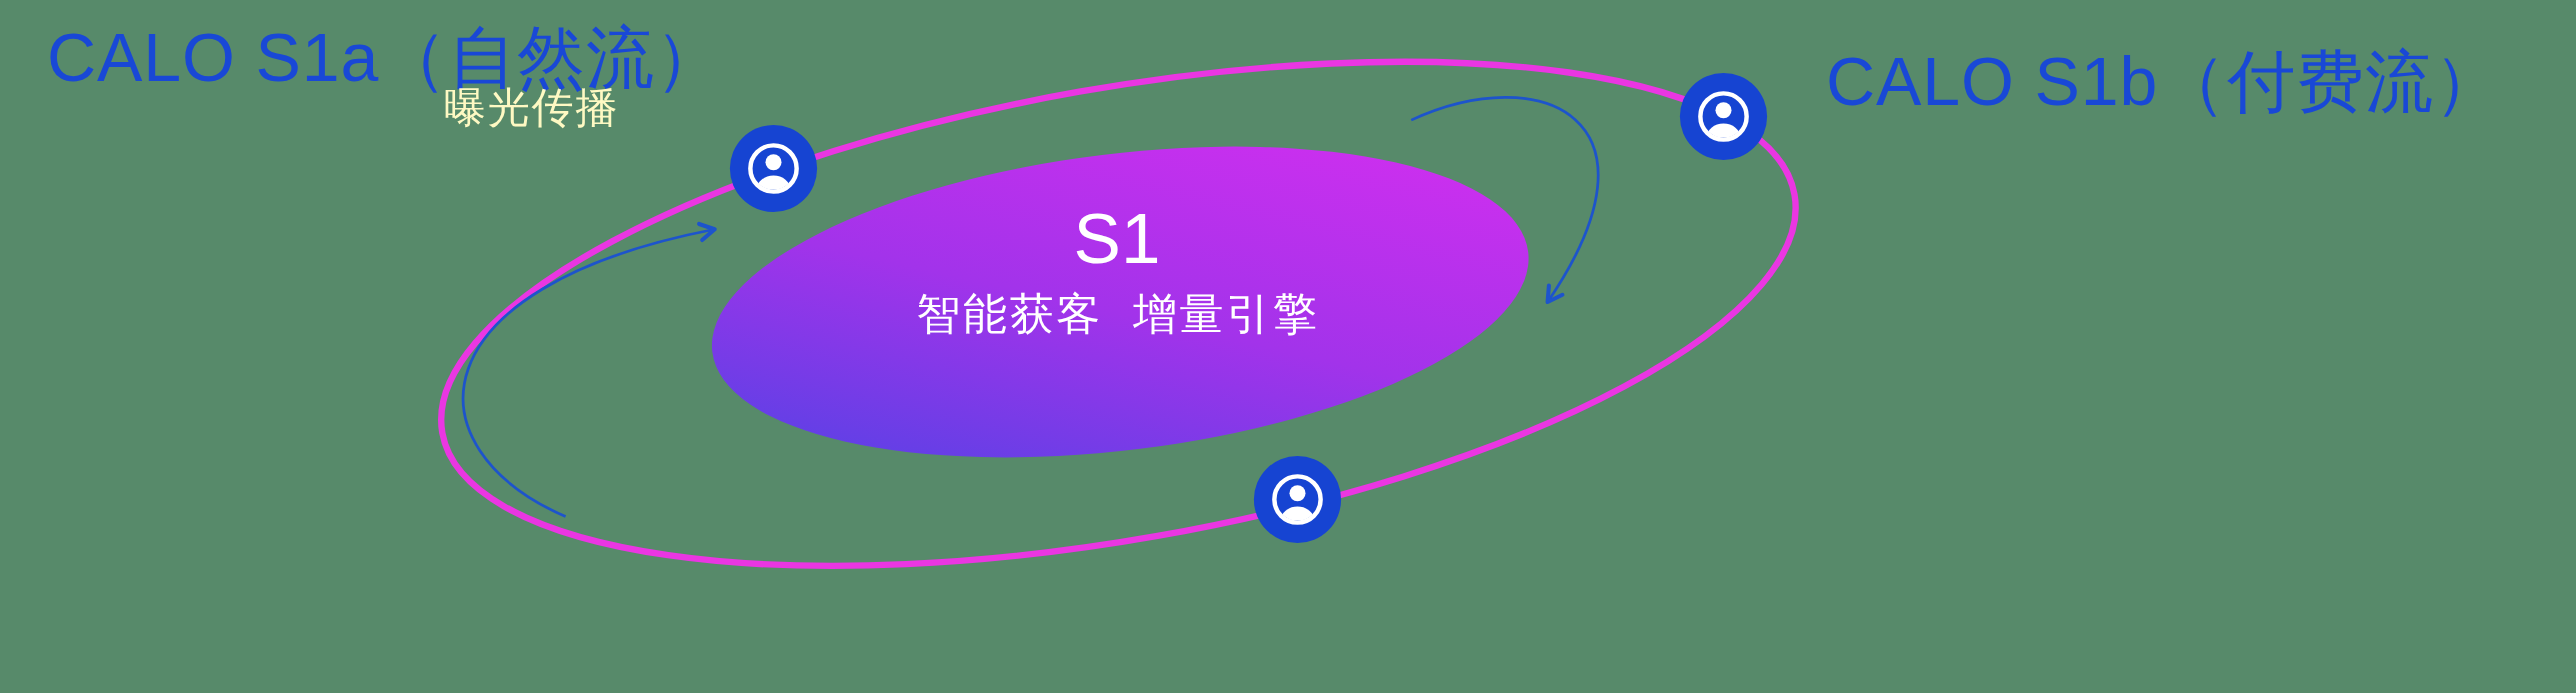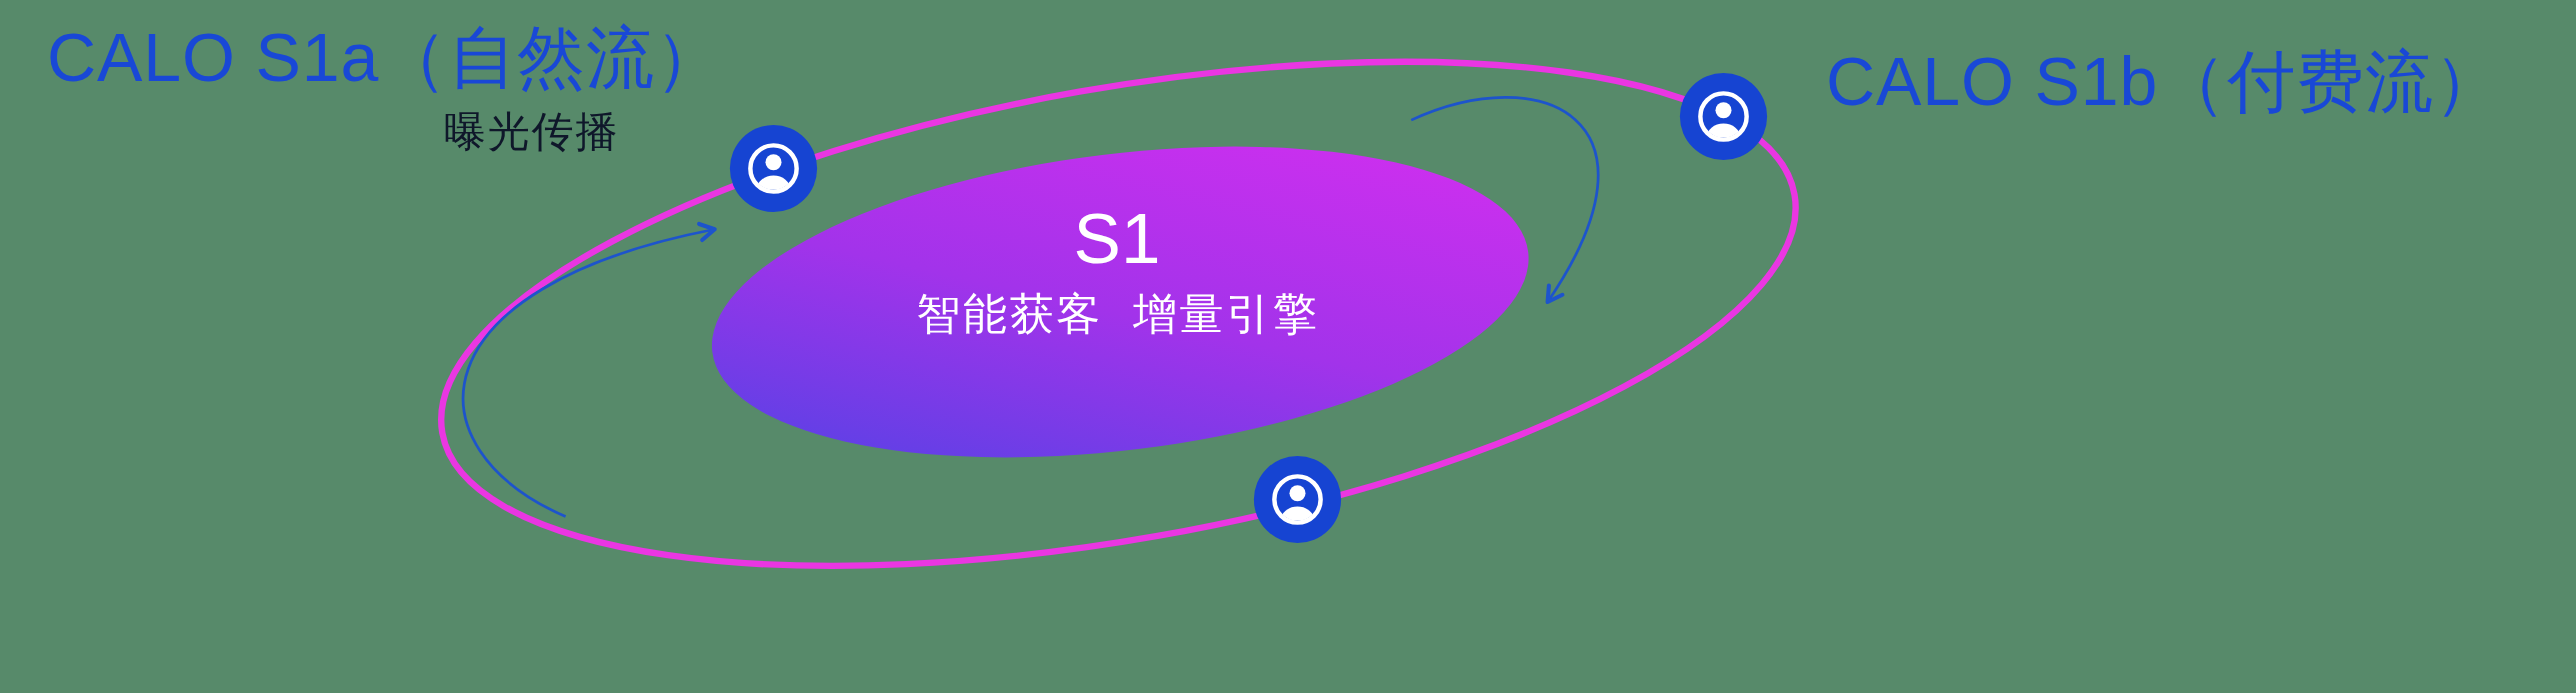--- a/index.html
+++ b/index.html
@@ -26,25 +26,24 @@
     white-space: pre;
     line-height: 1.1;
   }
   .label.blue {
     color: #1948d6;
     font-size: 68px;
     font-weight: 500;
     letter-spacing: 0.9px;
   }
   .label.white {
-    color: #0f172a;
+    color: #fef9c3;
     font-size: 42px;
     font-weight: 400;
     letter-spacing: 1.8px;
-    margin-top: 24px;
   }
   .center-title {
     position: absolute;
     left: 1117px;
     top: 238px;
     transform: translate(-50%, -50%);
     color: #ffffff;
     font-size: 71px;
     font-weight: 500;
     white-space: pre;

